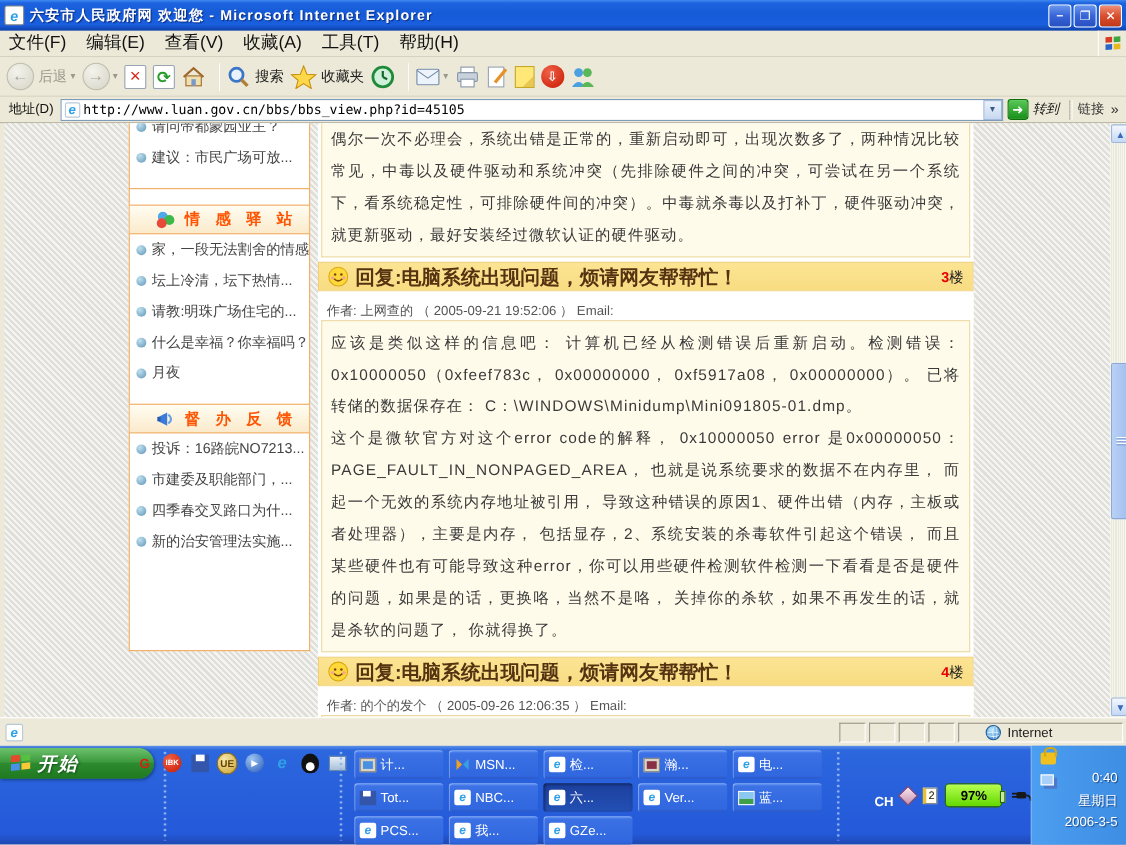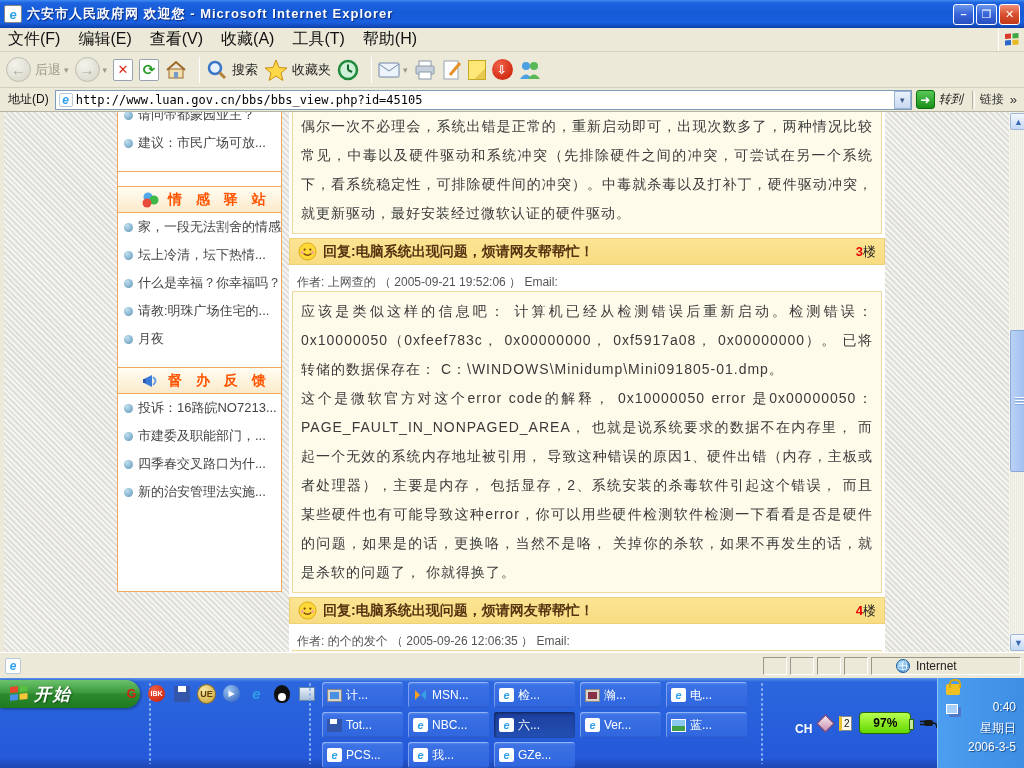--- a/index.html
+++ b/index.html
@@ -82,21 +82,21 @@
     background:linear-gradient(180deg,#FFFDF2,#FBEACB); display:flex; align-items:center; padding-left:24px; }
   .sb-head .sb-title { color:#FF5400; font-weight:bold; font-size:14px; letter-spacing:5px; margin-left:8px; }
 
   
   .content { position:absolute; left:285px; top:0; width:596px; height:540px; background:#fff; }
   .cream { background:#FFFBEB; border:1px solid #EDD9A3; margin:0 3px; padding:5px 8px; }
   .bodytext { font-size:14px; line-height:29px; letter-spacing:1px; color:#3a3a3a; text-align:justify; }
   .intro { border-top:none; padding-top:0; }
   .reply-head { height:27px; background:linear-gradient(180deg,#FBE493,#F8DC82); border:1px solid #EFCF77;
     margin:4px 0 0 0; display:flex; align-items:center; padding:0 8px; }
-  .reply-title { font-weight:bold; font-size:14px; color:#553311; margin-left:6px; flex:1; }
+  .reply-title { font-weight:bold; font-size:18px; color:#553311; margin-left:6px; flex:1; }
   .floor { font-size:13px; color:#222; }
   .floor b { color:#E80000; }
   .author-row { height:26px; display:flex; align-items:flex-end; padding-left:8px; font-size:12px; color:#555;
     background:#fff; }
   .smiley { width:19px; height:19px; flex:0 0 19px; }
 
   
   .scrollbar { position:absolute; right:0; top:0; width:19px; height:540px; background:#F2F1E8;
     background-image:repeating-linear-gradient(90deg,#F6F5EC 0 1px,#EAE9DE 1px 2px); }
   .sb-arrow { position:absolute; left:1px; width:17px; height:17px; border-radius:2px;
@@ -340,25 +340,25 @@
       <div class="sb-item">
           <span class="bullet"></span>
           <span>家，一段无法割舍的情感</span>
         </div>
       <div class="sb-item">
           <span class="bullet"></span>
           <span>坛上冷清，坛下热情...</span>
         </div>
       <div class="sb-item">
           <span class="bullet"></span>
+          <span>请教:明珠广场住宅的...</span>
+        </div>
+      <div class="sb-item">
+          <span class="bullet"></span>
           <span>什么是幸福？你幸福吗？</span>
-        </div>
-      <div class="sb-item">
-          <span class="bullet"></span>
-          <span>请教:明珠广场住宅的...</span>
         </div>
       <div class="sb-item">
           <span class="bullet"></span>
           <span>月夜</span>
         </div>
       <div style="height:14px;"></div>
       <div class="sb-head">
         <svg width="18" height="16" viewBox="0 0 18 16">
           <path d="M2 6 L10 2 L10 14 L2 10 Z" fill="#3A7AD8"></path>
           <rect x="1" y="6" width="3" height="4" fill="#2A5AB0"></rect>

